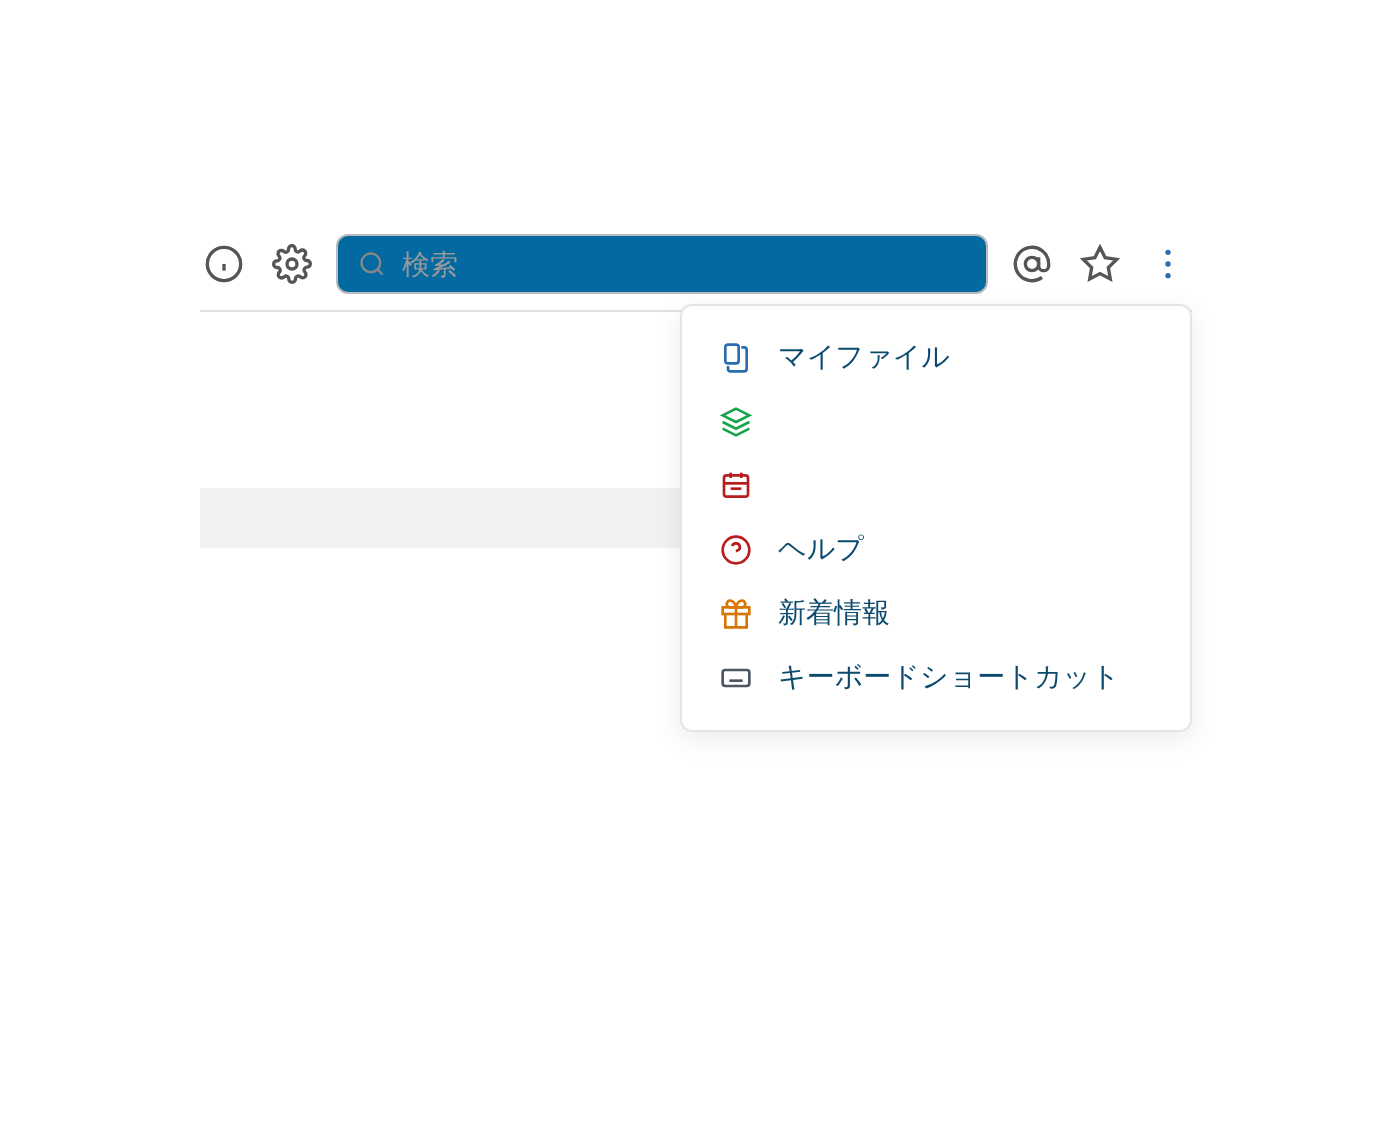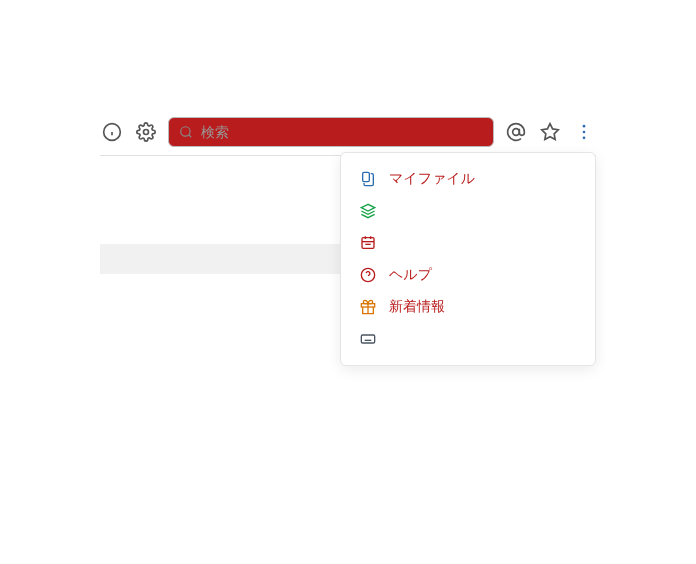--- a/index.html
+++ b/index.html
@@ -29,21 +29,21 @@
       cursor: pointer;
       color: #555;
     }
     .search-wrap {
       flex: 1;
       display: flex;
       align-items: center;
       border: 1px solid #bbb;
       border-radius: 6px;
       padding: 4px 10px;
-      background: #b91c1c;
+      background: #0369a1;
       height: 30px;
     }
     .search-wrap svg { color: #888; flex-shrink: 0; }
     .search-input {
       border: none;
       outline: none;
       background: transparent;
       margin-left: 8px;
       font-size: 14px;
       width: 100%;
@@ -76,21 +76,21 @@
       box-shadow: 0 4px 14px rgba(0,0,0,0.08);
       padding: 10px 0;
     }
     .menu-item {
       display: flex;
       align-items: center;
       gap: 12px;
       padding: 7px 18px;
       cursor: pointer;
       font-size: 14px;
-      color: #b91c1c;
+      color: #0c4a6e;
     }
     .menu-icon {
       width: 18px;
       height: 18px;
       display: flex;
       align-items: center;
       justify-content: center;
       flex-shrink: 0;
     }
   </style>
@@ -197,14 +197,15 @@
     <span class="menu-icon" style="color:#4b5563;">
       <svg width="16" height="16" viewBox="0 0 24 24" fill="none" stroke="currentColor" stroke-width="2">
           <rect x="2" y="6" width="20" height="12" rx="2"></rect>
           <line x1="6" y1="10" x2="6" y2="10"></line>
           <line x1="10" y1="10" x2="10" y2="10"></line>
           <line x1="14" y1="10" x2="14" y2="10"></line>
           <line x1="18" y1="10" x2="18" y2="10"></line>
           <line x1="7" y1="14" x2="17" y2="14"></line>
         </svg>
     </span>
+    <span>キーボードショートカット</span>
   </div>
 </div>
 
 </body></html>

